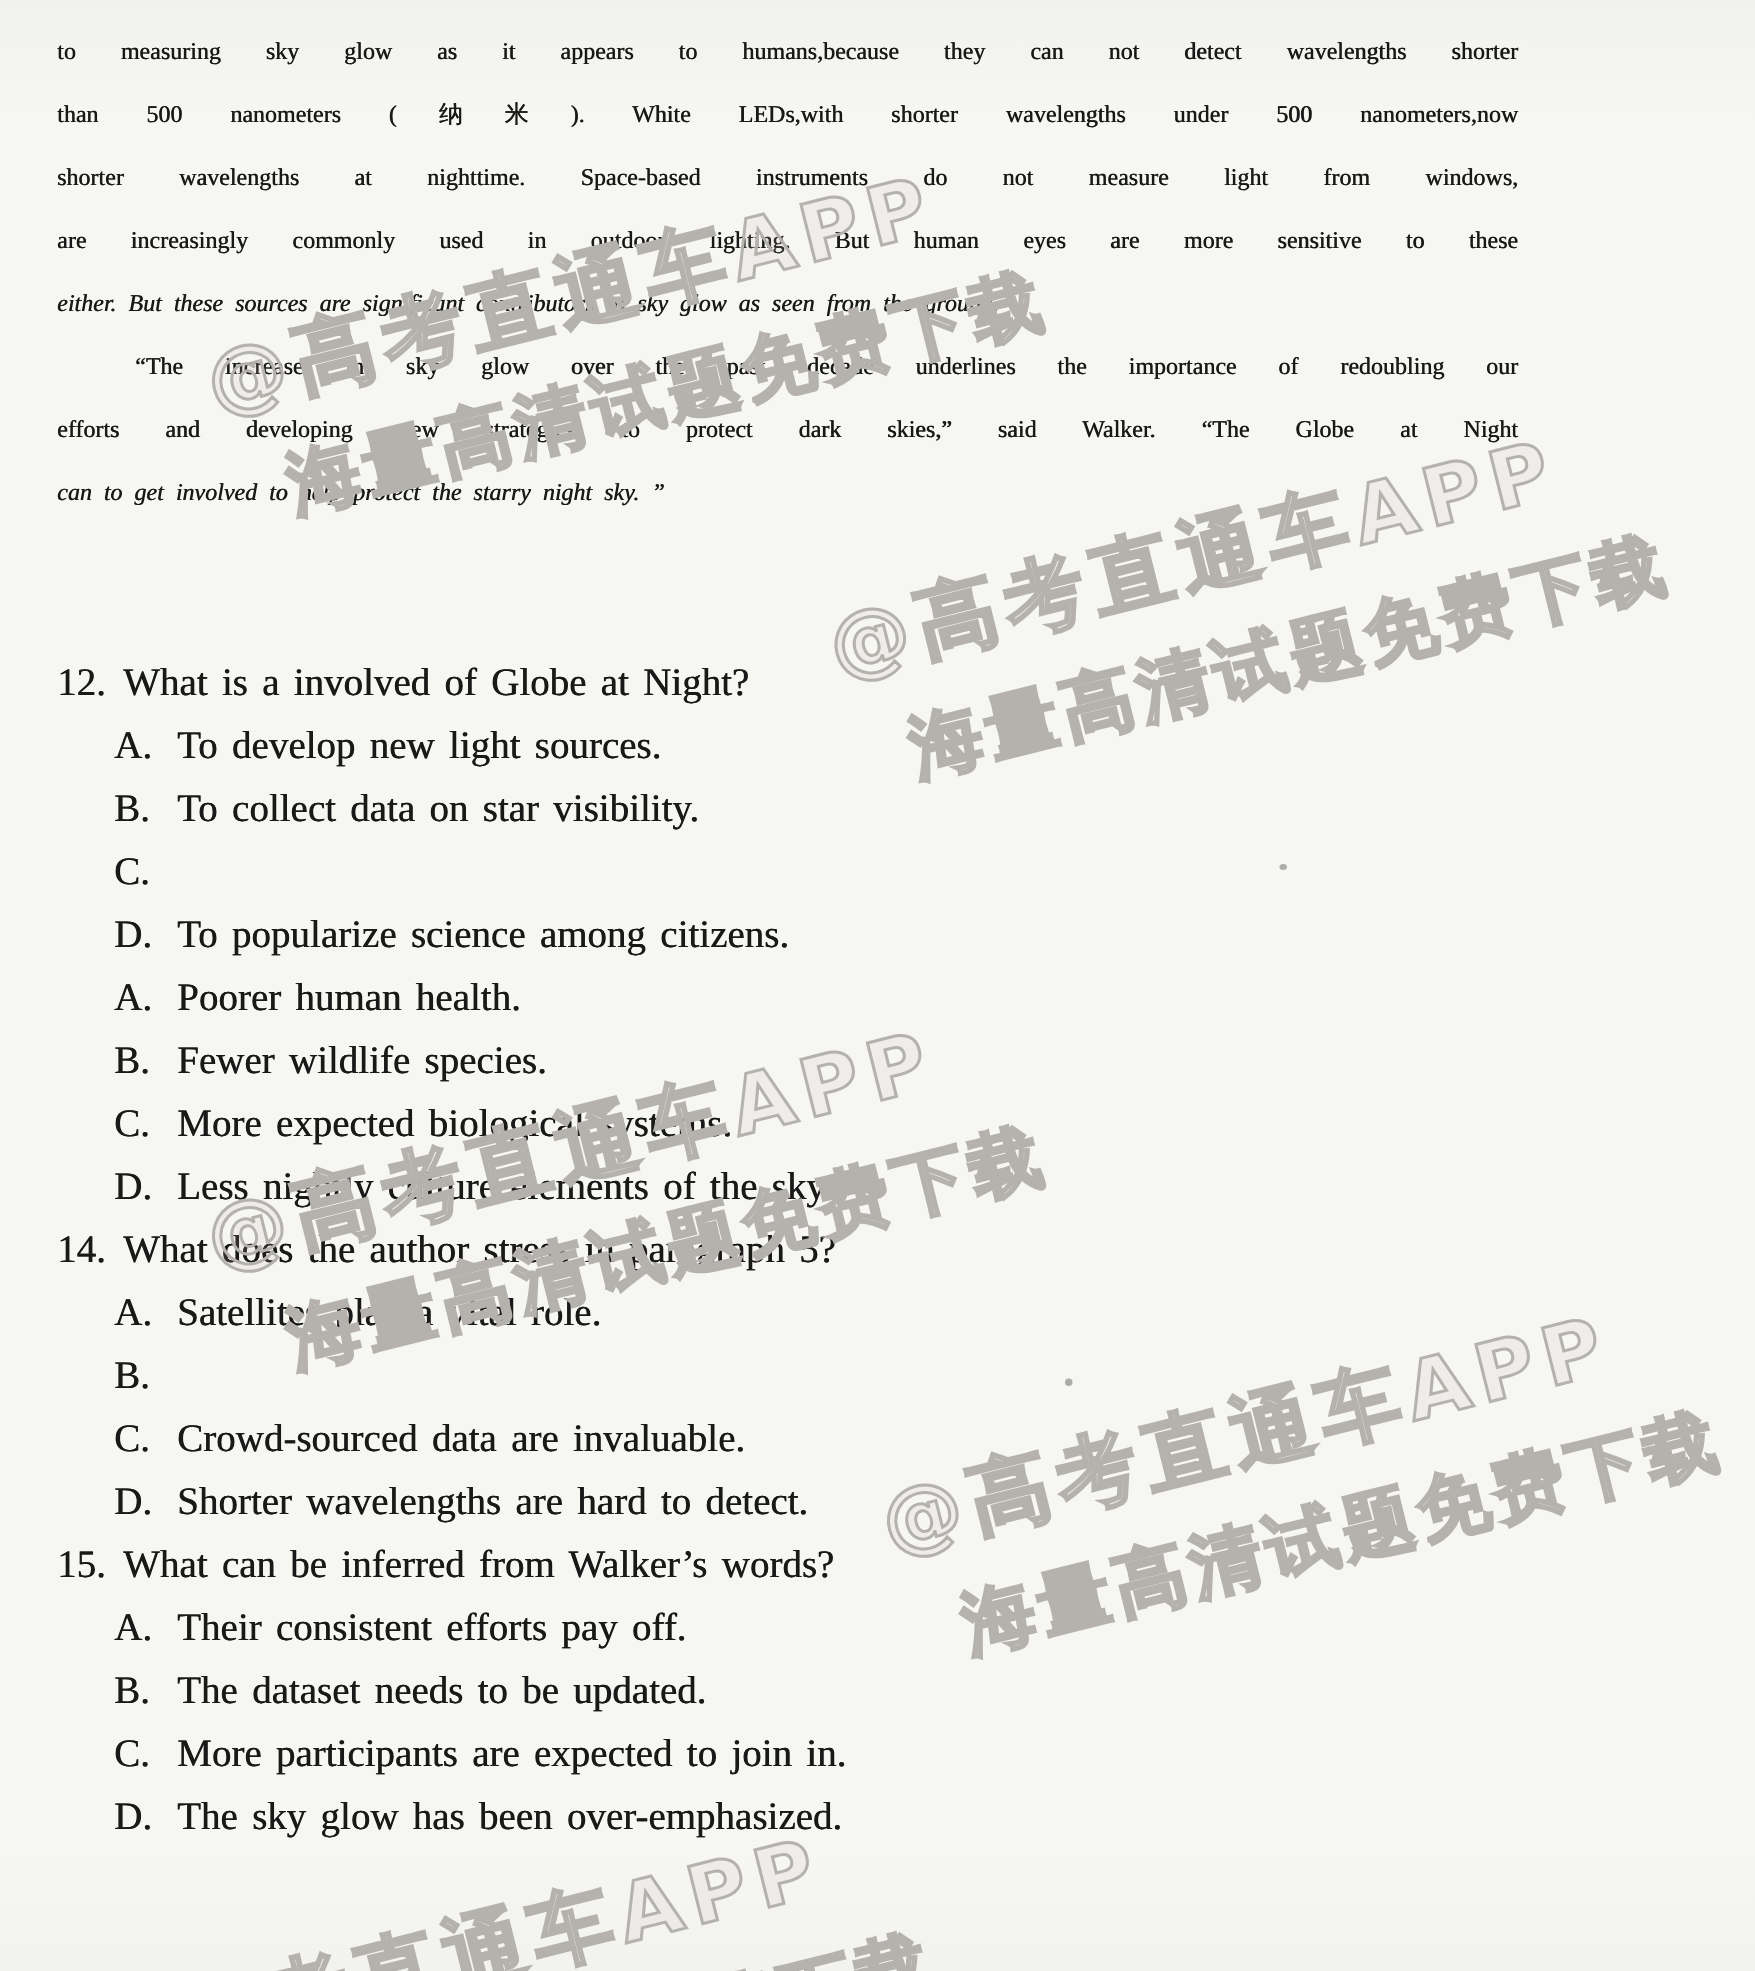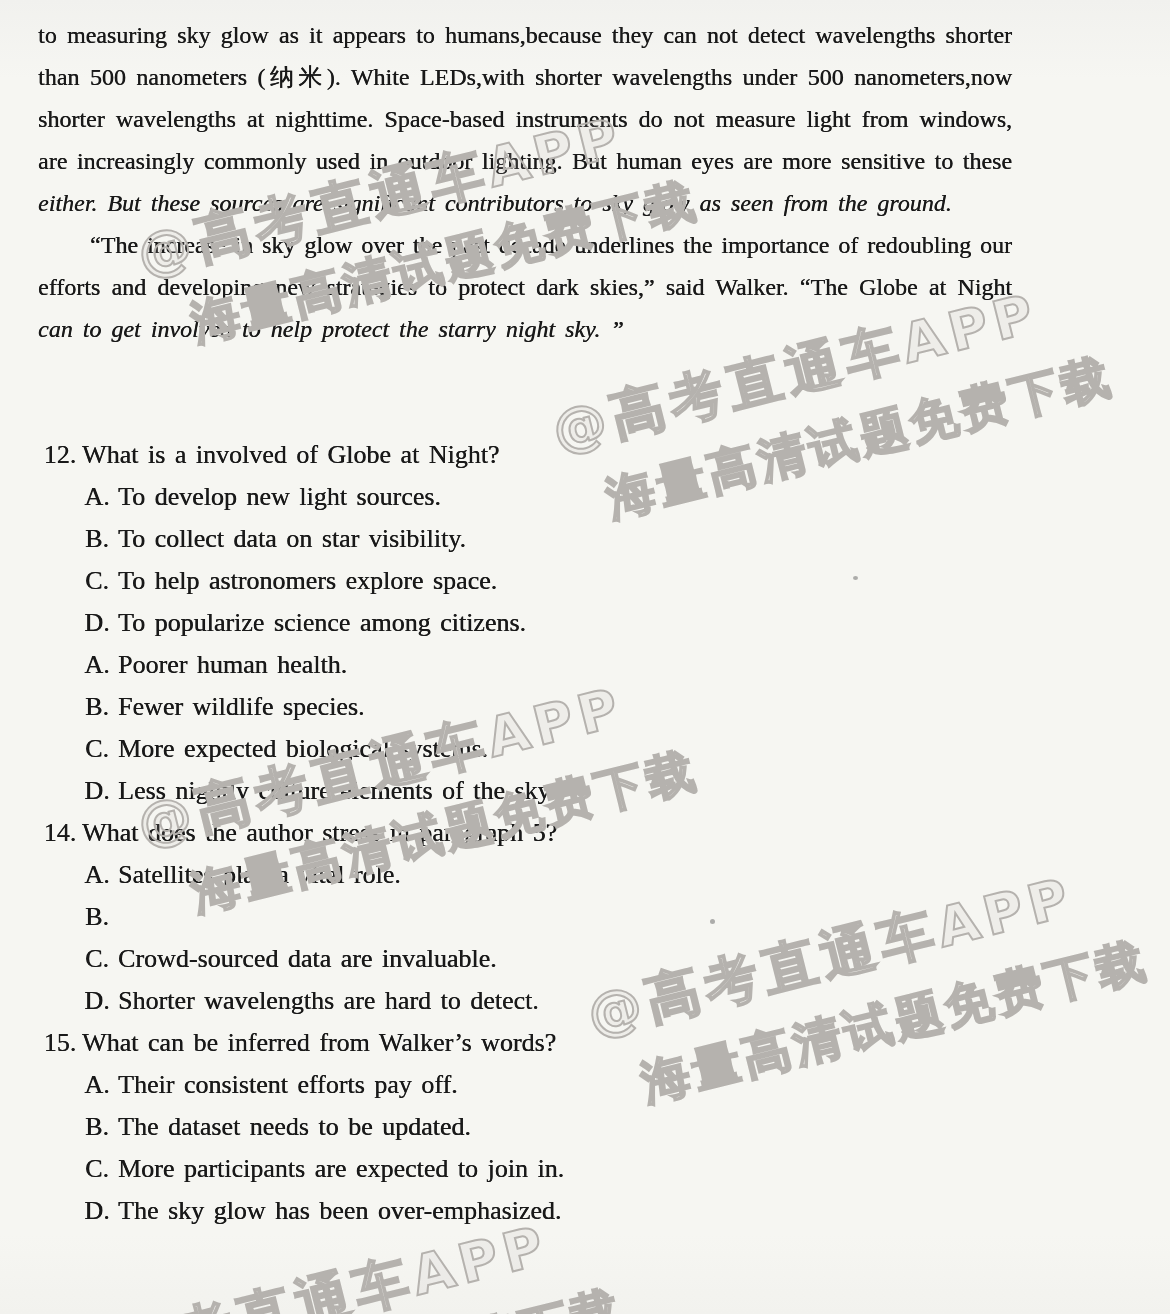--- a/index.html
+++ b/index.html
@@ -12,33 +12,32 @@
     position:relative;
     width:1170px;height:1314px;
     overflow:hidden;
     background:linear-gradient(180deg,#f1f1ee 0%,var(--bg) 6%,var(--bg) 94%,#f2f2ee 100%);
     font-family:"Liberation Serif","DejaVu Serif",serif;
     color:var(--ink);
   }
   
   .passage{
     position:absolute;left:38px;top:14px;width:974px;
-    font-size:24px;line-height:42px;z-index:1;
+    font-size:16px;line-height:42px;z-index:1;
     text-shadow:0.35px 0 0 currentColor;
   }
   .pline{text-align:justify;text-align-last:justify;}
   .pline.plast{text-align-last:left;word-spacing:4px;font-style:italic;}
   .pline.pindent{padding-left:52px;box-sizing:border-box;}
   
   .questions{
     position:absolute;left:38px;top:434px;width:980px;
     font-size:26px;line-height:42px;z-index:1;
     word-spacing:3px;
     text-shadow:0.35px 0 0 currentColor;
-    text-align:center;
   }
   .qrow{display:flex;}
   .qnum{width:44px;flex:none;}
   .orow{display:flex;padding-left:38px;}
   .olabel{width:42px;flex:none;}
   
   .wm{
     position:absolute;
     transform:rotate(-14deg);
     transform-origin:0 0;
@@ -88,21 +87,20 @@
     <div class="orow">
       <span class="olabel">A.</span>
       <span>To develop new light sources.</span>
     </div>
     <div class="orow">
       <span class="olabel">B.</span>
       <span>To collect data on star visibility.</span>
     </div>
     <div class="orow">
       <span class="olabel">C.</span>
-      <span>To help astronomers explore space.</span>
     </div>
     <div class="orow">
       <span class="olabel">D.</span>
       <span>To popularize science among citizens.</span>
     </div>
 
     <div class="orow">
       <span class="olabel">A.</span>
       <span>Poorer human health.</span>
     </div>

